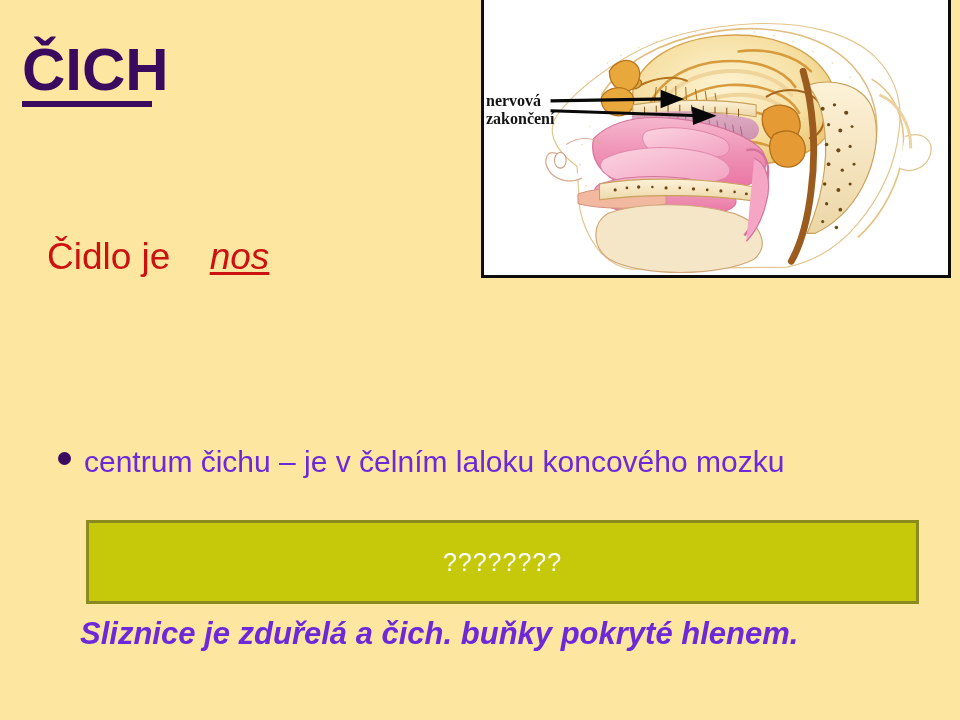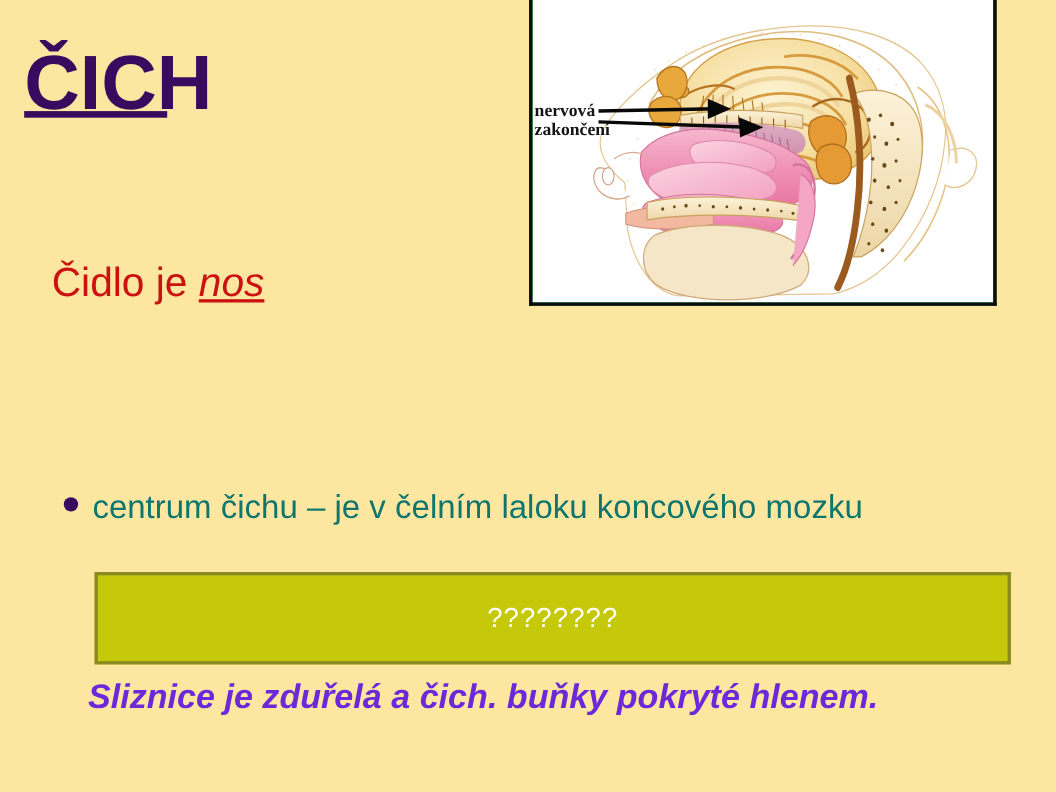--- a/index.html
+++ b/index.html
@@ -20,21 +20,21 @@
     height: 720px;
     background: #fce6a0;
     overflow: hidden;
   }
 
   
   .title {
     position: absolute;
     left: 22px;
     top: 40px;
-    font-size: 70px;
+    font-size: 60px;
     font-weight: bold;
     color: #3a0a5e;
     letter-spacing: 0px;
     line-height: 1;
     white-space: nowrap;
     text-align: right;
   }
   .title-underline {
     position: absolute;
     left: 22px;
@@ -42,23 +42,23 @@
     width: 130px;
     height: 6px;
     background: #3a0a5e;
   }
 
   
   .figure {
     position: absolute;
     left: 481px;
     top: 0px;
-    width: 425px;
+    width: 470px;
     height: 278px;
-    background: #15803d;
+    background: #737373;
     border-left: 3px solid #0d0d0d;
     border-right: 3px solid #0d0d0d;
     border-bottom: 3px solid #0d0d0d;
     box-sizing: border-box;
     overflow: hidden;
   }
   .figure svg {
     display: block;
     width: 100%;
     height: 100%;
@@ -84,41 +84,42 @@
     line-height: 46px;
     white-space: nowrap;
   }
   .red-l1 { left: 47px; top: 234px; }
   .red-l2 { left: 47px; top: 310px; white-space: normal; width: 790px; }
   .red-l2 .cont { display: block; padding-left: 27px; }
   .em-u {
     font-style: italic;
     text-decoration: underline;
     text-underline-offset: 3px;
+    margin-left: 29px;
   }
 
   
   .bullet-block {
     position: absolute;
     left: 58px;
     top: 440px;
     width: 830px;
   }
   .bullet-dot {
     position: absolute;
     left: 0px;
     top: 12px;
     width: 13px;
     height: 13px;
     border-radius: 50%;
     background: #3a0a5e;
   }
   .bullet-text {
     margin-left: 26px;
-    color: #0f766e;
+    color: #6d28d9;
     font-size: 30px;
     line-height: 43px;
   }
 
   
   .qbox {
     position: absolute;
     left: 86px;
     top: 520px;
     width: 833px;

